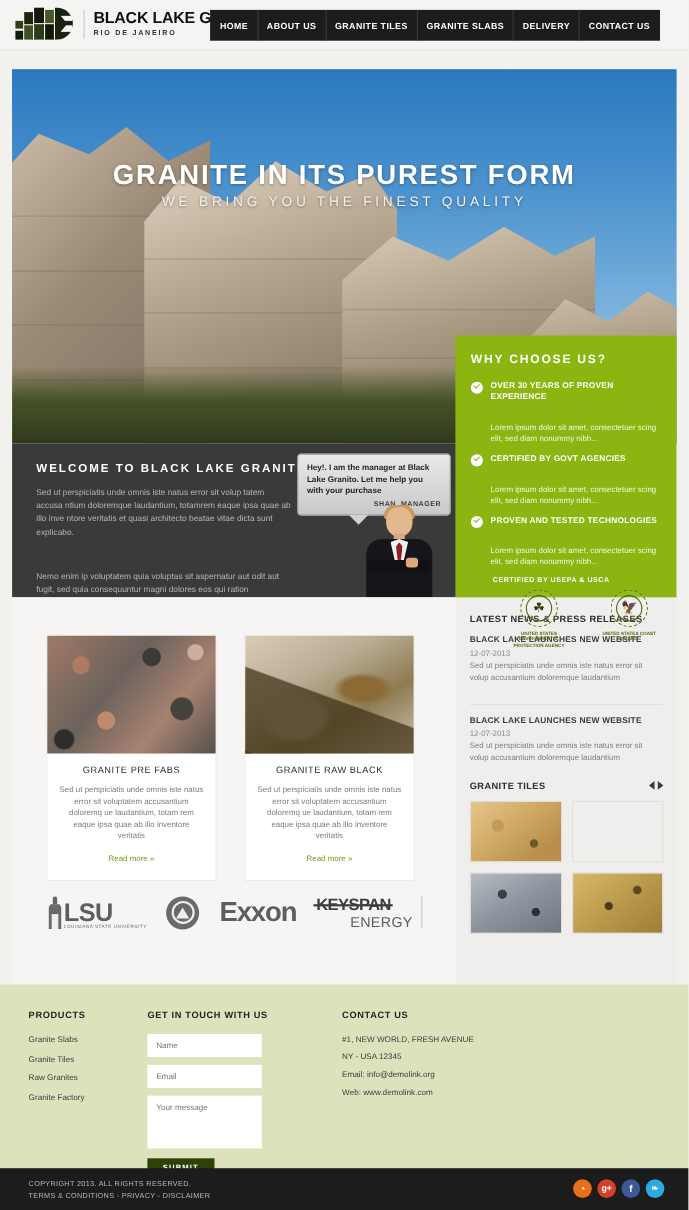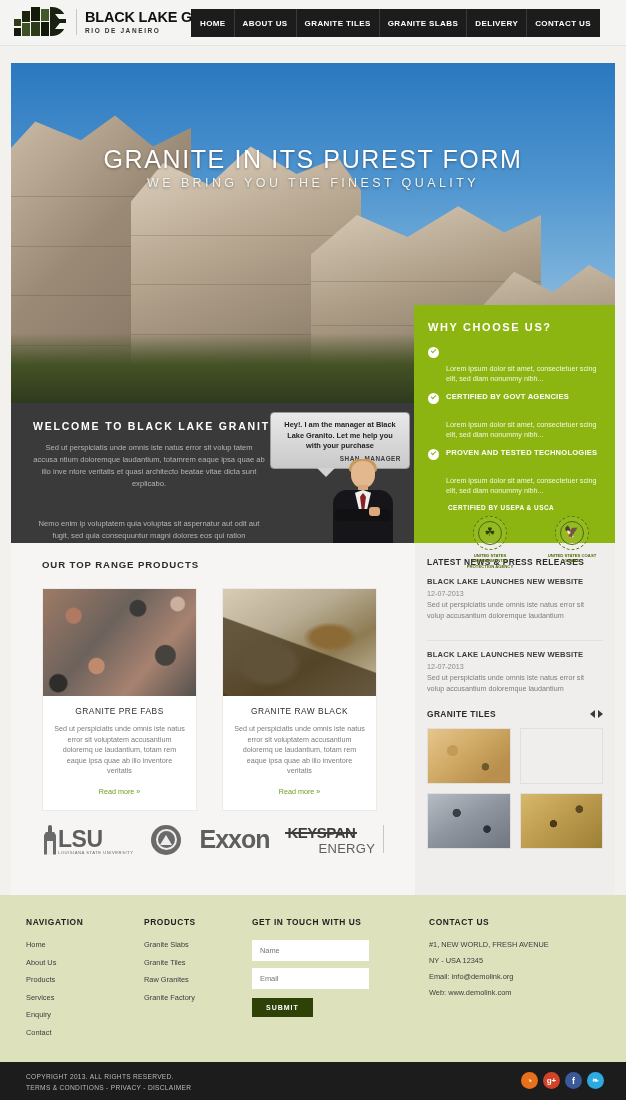--- a/index.html
+++ b/index.html
@@ -64,21 +64,21 @@
   .rock.r4 { left:470px; top:185px; width:150px; height:170px;
     clip-path: polygon(0 35%, 22% 14%, 48% 26%, 72% 10%, 100% 24%, 100% 100%, 0 100%);
     background: linear-gradient(170deg,#d6c8b3,#9f8f7a 55%,#776b59 90%); }
   .rock-strata { position:absolute; left:0; right:0; height:1px; background: rgba(80,65,50,.22); }
   .foliage {
     position: absolute; left: 0; bottom: 0; width: 430px; height: 70px;
     background: linear-gradient(to top, #2e3a1d, #455226 55%, rgba(70,85,40,0) 100%);
   }
   .hero-title {
     position: absolute; left: 0; right: 0; top: 82px; text-align: center;
-    color: #fff; font-size: 25px; letter-spacing: 1.6px; font-weight: normal;
+    color: #fff; font-size: 25px; letter-spacing: 1.6px; font-weight: bold;
     text-shadow: 0 1px 3px rgba(0,0,0,.35);
   }
   .hero-sub {
     position: absolute; left: 0; right: 0; top: 113px; text-align: center;
     color: #f1f1ee; font-size: 12.5px; letter-spacing: 3.4px;
     text-shadow: 0 1px 3px rgba(0,0,0,.4);
   }
 
   
   .why {
@@ -113,21 +113,21 @@
 
   
   .welcome {
     position: absolute; left: 11px; top: 403px; width: 404px; height: 140px;
     background: #3a3a3a; padding: 17px 18px 0 22px; overflow: hidden;
   }
   .welcome h3 {
     color: #fff; font-size: 10.5px; font-weight: bold; letter-spacing: 1.8px;
     margin-bottom: 10px;
   }
-  .welcome p { color: #b4b4b4; font-size: 7.6px; line-height: 12px; max-width: 232px; text-align: center; }
+  .welcome p { color: #b4b4b4; font-size: 7.6px; line-height: 12px; max-width: 232px; }
   .welcome p.second { margin-top: 28px; }
 
   .bubble {
     position: absolute; right: 5px; top: 9px; width: 140px;
     background: linear-gradient(to bottom,#e9e9e9,#c9c9c9);
     border: 1px solid #9a9a9a; border-radius: 4px; padding: 7px 8px 6px 8px;
   }
   .bubble p { color: #1f1f1f; font-size: 7.4px; line-height: 10.5px; font-weight: bold; max-width:none; }
   .bubble .sig { text-align: right; font-size: 6.4px; font-weight: bold; color: #3b3b3b; letter-spacing: .5px; margin-top: 3px; }
   .bubble::after {
@@ -246,21 +246,21 @@
     background: #dde2bd; padding: 22px 26px 0 26px;
   }
   .footer-cols { display: flex; }
   .f-col-nav { width: 118px; }
   .f-col-prod { width: 108px; }
   .f-col-form { width: 155px; }
   .f-col-contact { flex: 1; padding-left: 22px; }
   .f-title { font-size: 8.4px; font-weight: bold; color: #222; letter-spacing: .6px; margin-bottom: 13px; }
   .f-link { display: block; font-size: 7.4px; color: #3c3c3c; text-decoration: none; margin-bottom: 8.5px; }
   .f-input, .f-textarea {
-    display: block; width: 117px; border: none; background: #fff;
+    display: block; width: 104px; border: none; background: #fff;
     font-family: "Liberation Sans", sans-serif; font-size: 7.4px; color: #555;
     padding: 6px 8px; margin-bottom: 7px; outline: none;
   }
   .f-textarea { height: 48px; resize: none; }
   .f-submit {
     background: #2e4207; color: #fff; border: none; font-size: 7px; font-weight: bold;
     letter-spacing: 1px; padding: 6px 14px; cursor: pointer;
     font-family: "Liberation Sans", sans-serif;
   }
   .f-contact-line { font-size: 7.4px; color: #3c3c3c; margin-bottom: 7px; }
@@ -339,20 +339,21 @@
     <div class="hero-title">GRANITE IN ITS PUREST FORM</div>
     <div class="hero-sub">WE BRING YOU THE FINEST QUALITY</div>
   </div>
 
   <div class="why">
     <h3>WHY CHOOSE US?</h3>
 
     <div class="why-item">
       <span class="check"></span>
       <div class="why-item-body">
+        <div class="why-item-title">OVER 30 YEARS OF PROVEN EXPERIENCE</div>
         <div class="why-item-desc">Lorem ipsum dolor sit amet, consectetuer scing elit, sed diam nonummy nibh...</div>
       </div>
     </div>
     <div class="why-item">
       <span class="check"></span>
       <div class="why-item-body">
         <div class="why-item-title">CERTIFIED BY GOVT AGENCIES</div>
         <div class="why-item-desc">Lorem ipsum dolor sit amet, consectetuer scing elit, sed diam nonummy nibh...</div>
       </div>
     </div>
@@ -398,21 +399,20 @@
         <div class="m-neck"></div>
       <div class="m-body"></div>
         <div class="m-shirt"></div>
         <div class="m-tie"></div>
       <div class="m-arm"></div>
         <div class="m-hand"></div>
     </div>
   </div>
 
   <div class="content-left">
-    <div class="sec-title">OUR TOP RANGE PRODUCTS</div>
 
     <div class="cards">
       <div class="card">
         <div class="card-img gr-a"></div>
         <div class="card-body">
           <div class="card-title">GRANITE PRE FABS</div>
           <div class="card-text">Sed ut perspiciatis unde omnis iste natus error sit voluptatem accusantium doloremq ue laudantium, totam rem eaque ipsa quae ab illo inventore veritatis</div>
           <a href="#" class="read-more">Read more »</a>
         </div>
       </div>
@@ -482,42 +482,34 @@
     <div class="tile-grid">
       <div class="tile t-a"></div>
       <div class="tile t-b"></div>
       <div class="tile t-c"></div>
       <div class="tile t-d"></div>
     </div>
   </div>
 
   <div class="footer">
     <div class="footer-cols">
-      <div class="f-col-nav">
-        <div class="f-title">NAVIGATION</div>
-        <a href="#" class="f-link">Home</a>
-        <a href="#" class="f-link">About Us</a>
-        <a href="#" class="f-link">Products</a>
-        <a href="#" class="f-link">Services</a>
-        <a href="#" class="f-link">Enquiry</a>
-        <a href="#" class="f-link">Contact</a>
-      </div>
 
       <div class="f-col-prod">
         <div class="f-title">PRODUCTS</div>
         <a href="#" class="f-link">Granite Slabs</a>
         <a href="#" class="f-link">Granite Tiles</a>
         <a href="#" class="f-link">Raw Granites</a>
         <a href="#" class="f-link">Granite Factory</a>
       </div>
 
       <div class="f-col-form">
         <div class="f-title">GET IN TOUCH WITH US</div>
         <input class="f-input" type="text" placeholder="Name" style="">
         <input class="f-input" type="text" placeholder="Email" style="">
+        <textarea class="f-textarea" placeholder="Your message" style=""></textarea>
         <button class="f-submit">SUBMIT</button>
       </div>
 
       <div class="f-col-contact">
         <div class="f-title">CONTACT US</div>
         <div class="f-contact-line">#1, NEW WORLD, FRESH AVENUE</div>
         <div class="f-contact-line">NY - USA 12345</div>
         <div class="f-contact-line">Email: info@demolink.org</div>
         <div class="f-contact-line">Web: www.demolink.com</div>
       </div>

